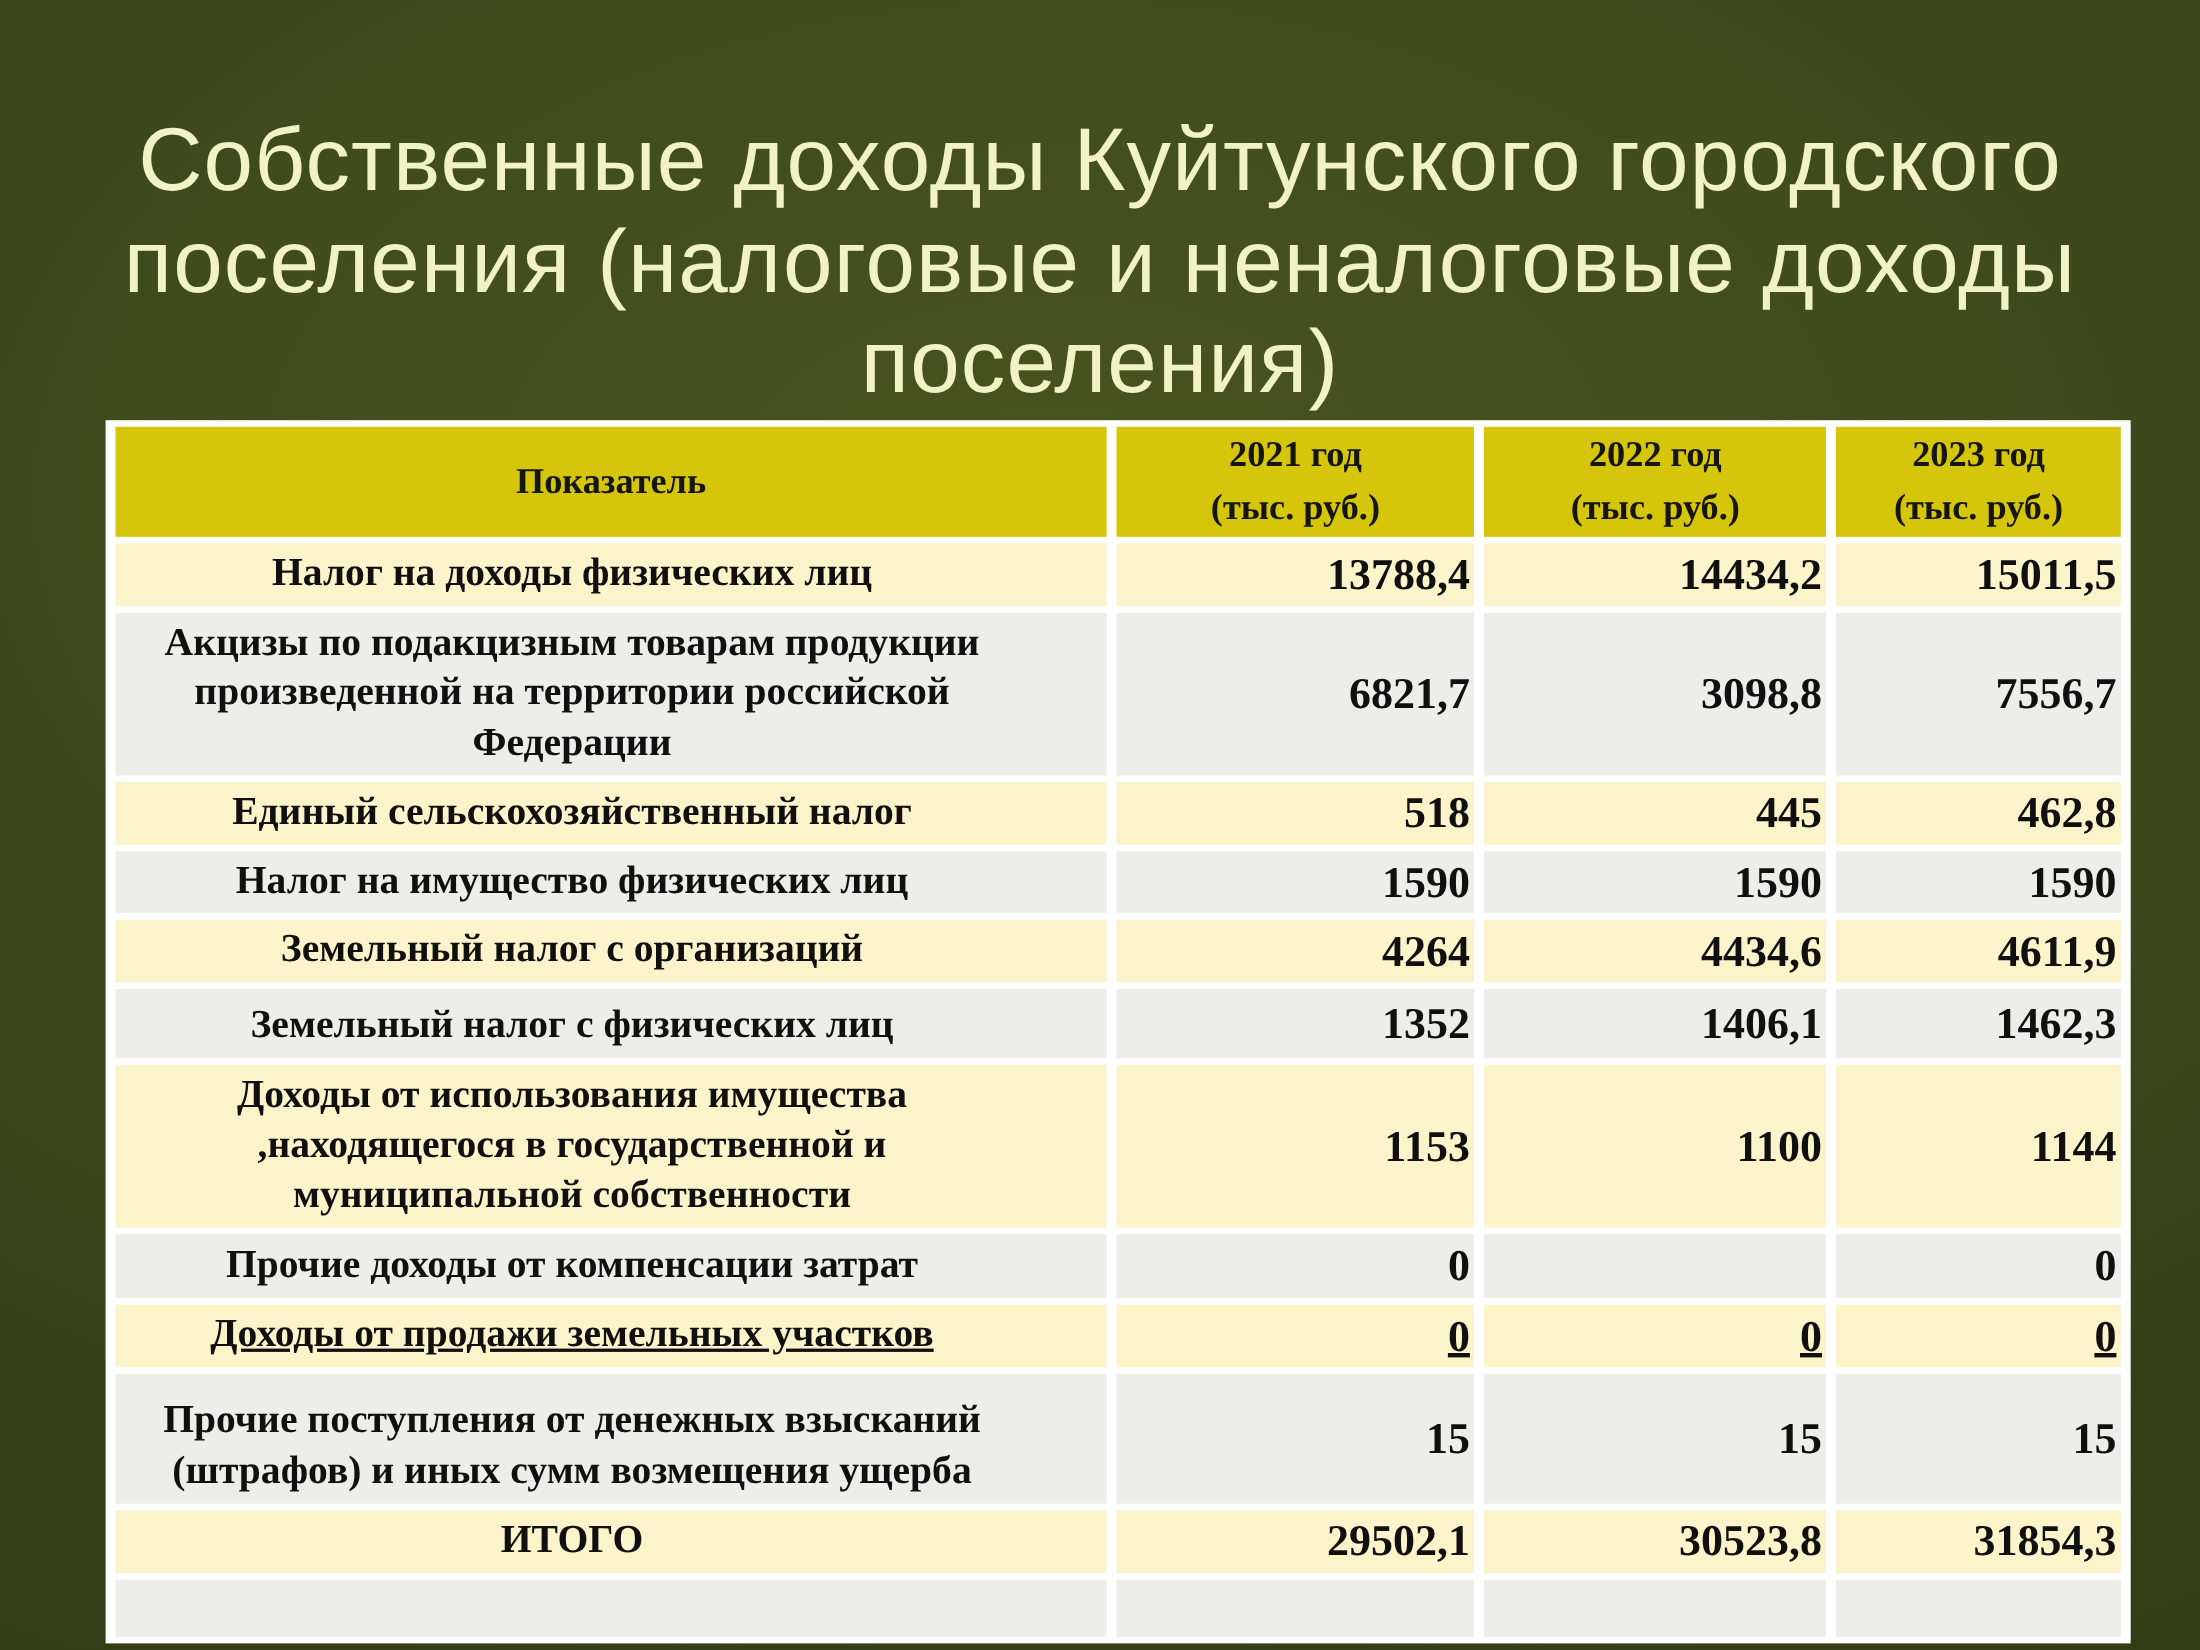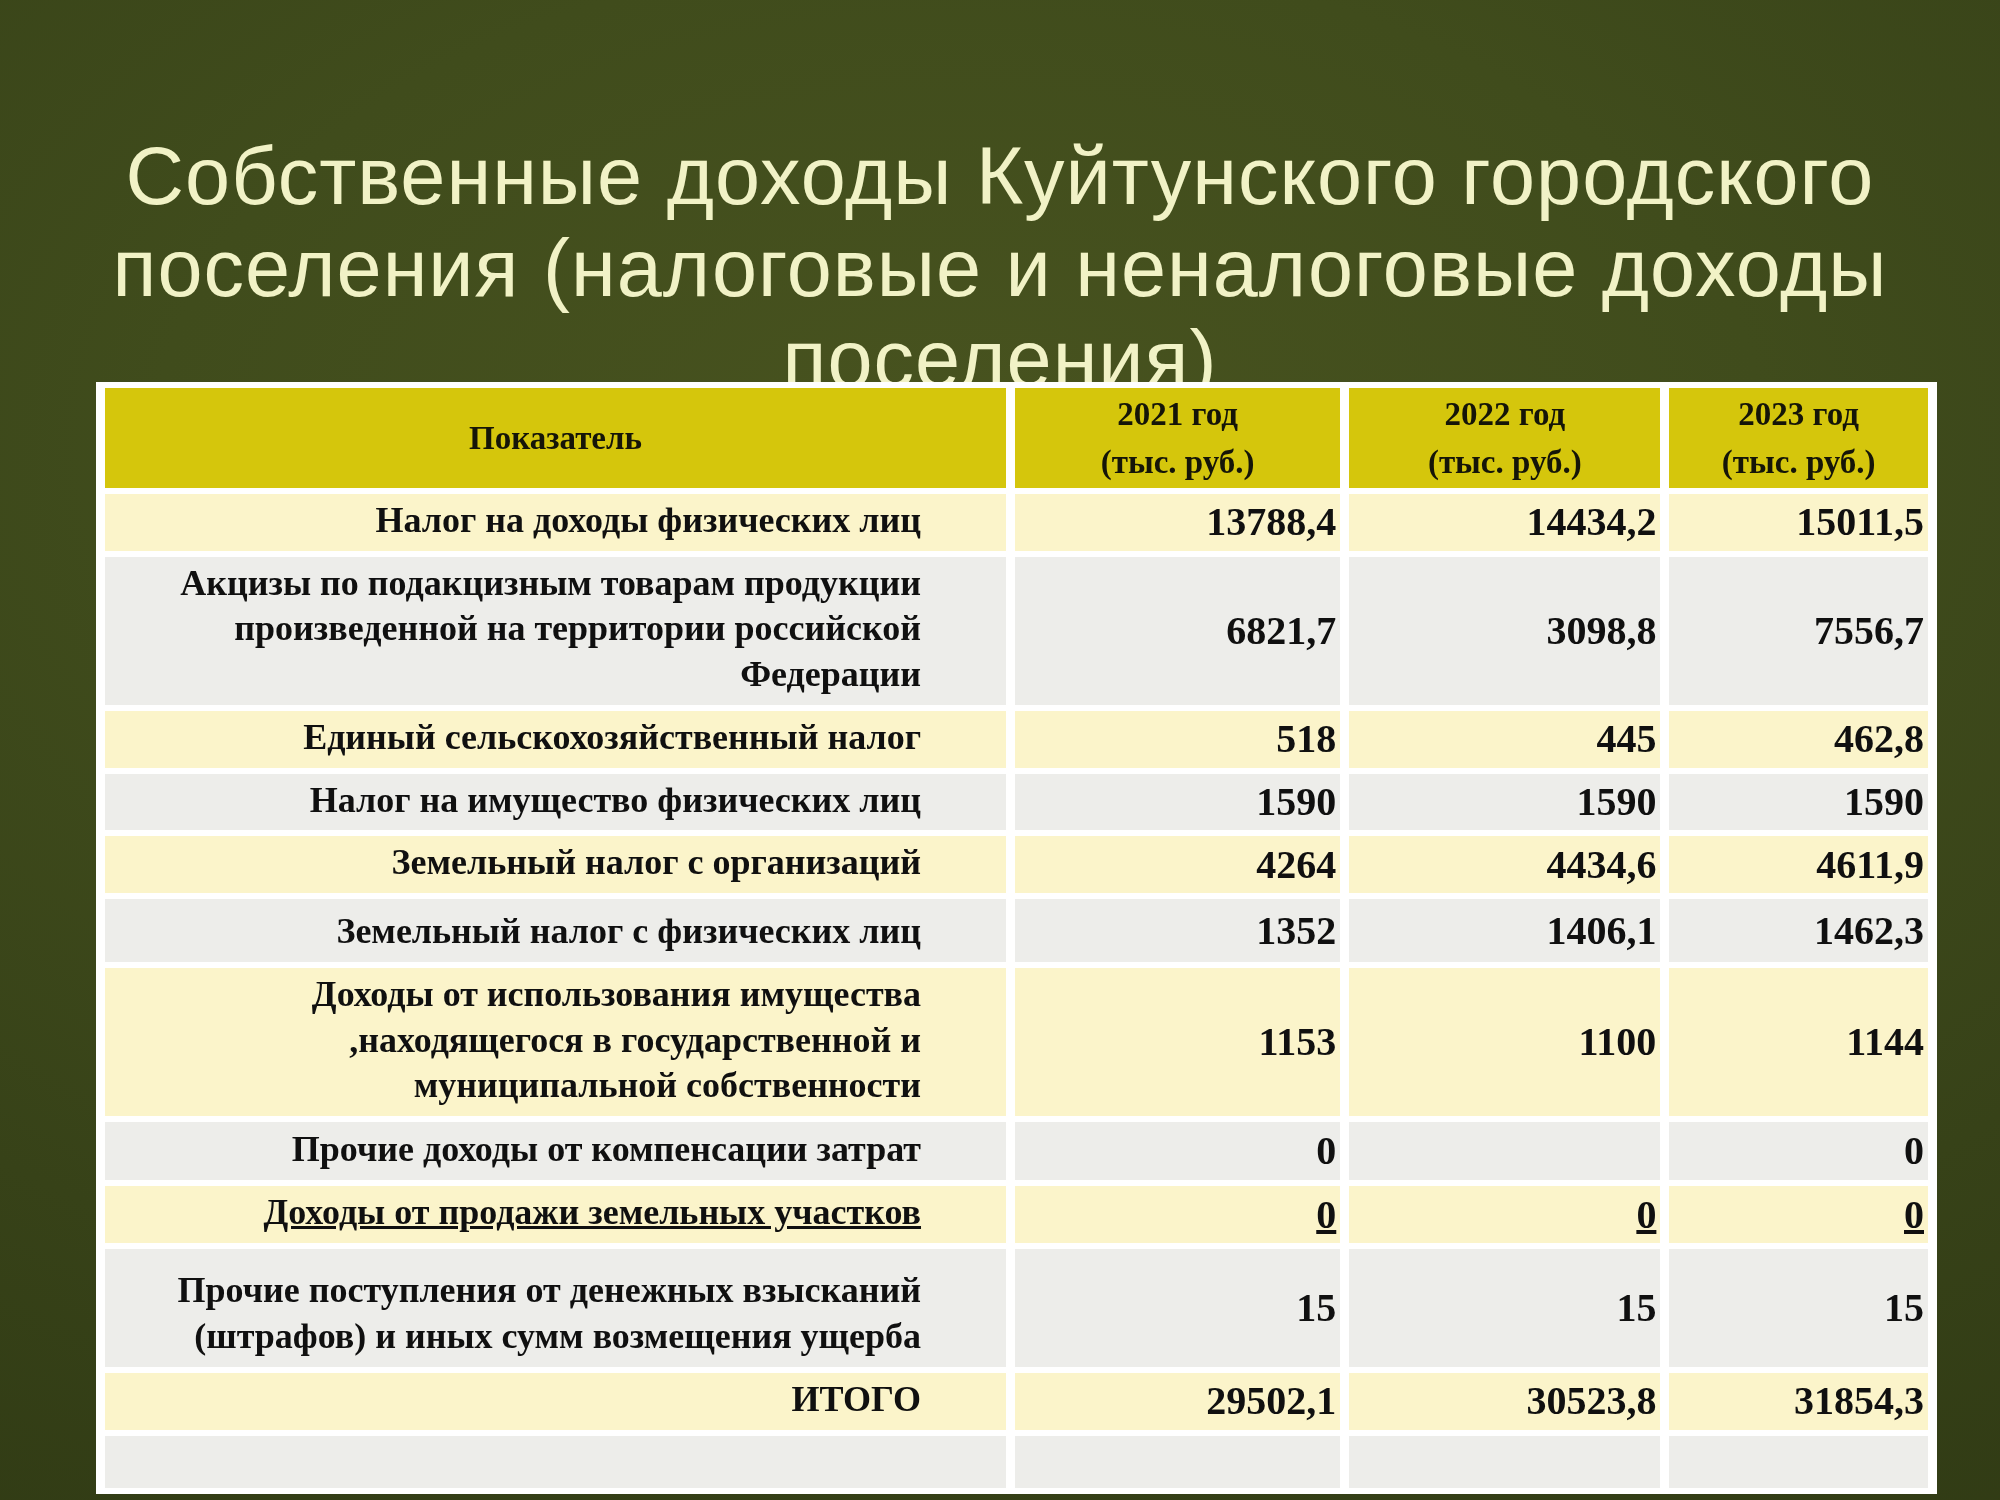--- a/index.html
+++ b/index.html
@@ -6,21 +6,21 @@
   .slide{
     position:relative;
     width:2000px;height:1500px;
     overflow:hidden;
     background:radial-gradient(ellipse 115% 95% at 48% 30%,
       #48531f 0%, #404c1c 35%, #374218 65%, #2e3813 100%);
     font-family:"Liberation Serif","DejaVu Serif",serif;
   }
   
   .title{
-    position:absolute;top:77px;left:0;width:100%;
+    position:absolute;top:47px;left:0;width:100%;
     text-align:center;
     font-family:"Liberation Sans","DejaVu Sans",sans-serif;
     font-weight:300;
     font-size:81px;line-height:1.13;
     color:#f1f2c6;
     letter-spacing:1px;
   }
   .title span{display:block;}
   
   table.revenue{
@@ -41,21 +41,21 @@
     background:#d5c60c;
     vertical-align:middle;text-align:center;
     font-size:33px;font-weight:bold;line-height:1.05;
     color:#151508;
     height:98px;
   }
   .hdr-year{margin-bottom:13px;}
   .band-a td{background:#fbf4ca;}
   .band-b td{background:#ededea;}
   td.label{
-    text-align:right;vertical-align:bottom;
+    text-align:center;vertical-align:bottom;
     font-size:36px;font-weight:bold;line-height:1.27;
     padding:4px 85px 7px 14px;
   }
   td.num{
     text-align:right;vertical-align:middle;
     font-size:40px;font-weight:bold;line-height:1;
     padding:0 4px;
   }
   
   tr.rh-head{height:98px;}

